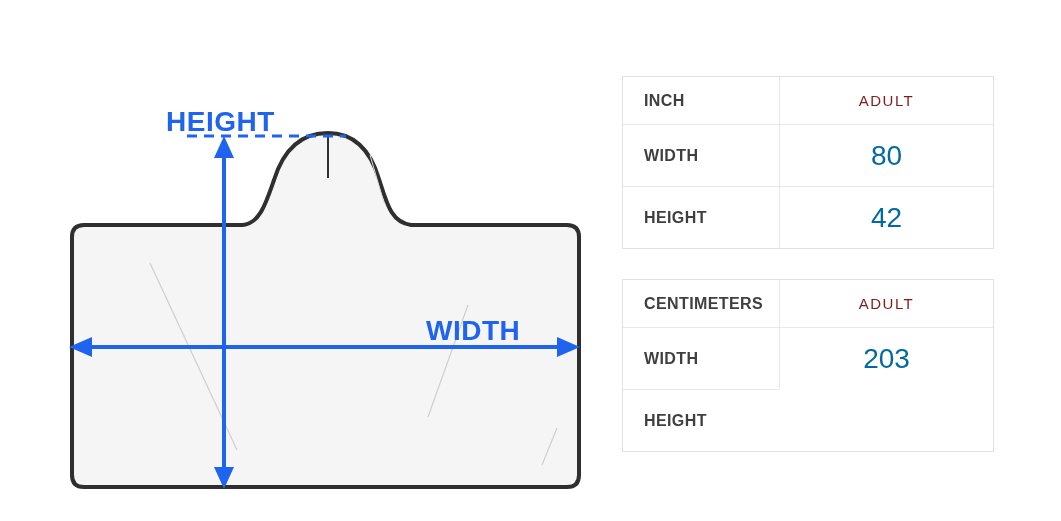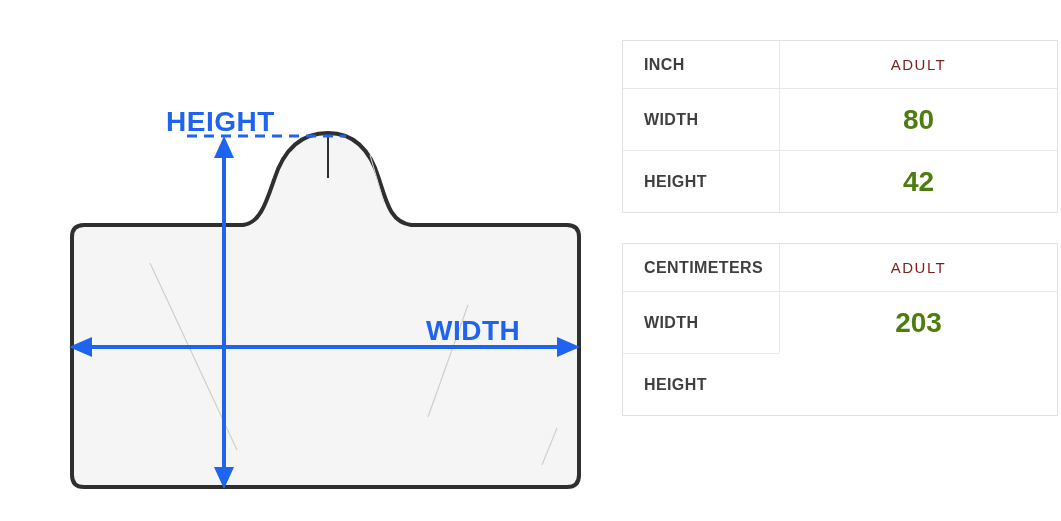--- a/index.html
+++ b/index.html
@@ -25,27 +25,28 @@
   .dim-label {
     font-family: "Liberation Sans", sans-serif;
     font-weight: 700;
     font-size: 28px;
     fill: #1e64ee;
     letter-spacing: 0.5px;
   }
   .size-table {
     position: absolute;
     left: 622px;
-    width: 436px;
+    width: 372px;
     box-sizing: border-box;
     display: grid;
     grid-template-columns: 156px 1fr;
     grid-template-rows: 47px 62px 62px;
     border: 1px solid #e1e1e1;
     background: #ffffff;
+    margin-top: 36px;
   }
   .size-table.t-inch { top: 40px; }
   .size-table.t-cm   { top: 243px; }
   .size-table > div {
     display: flex;
     align-items: center;
     box-sizing: border-box;
   }
   .c-unit, .c-label {
     padding-left: 21px;
@@ -56,22 +57,22 @@
   }
   .c-size {
     justify-content: center;
     font-size: 15px;
     color: #7f1d1d;
     letter-spacing: 1.5px;
   }
   .c-value {
     justify-content: center;
     font-size: 28px;
-    font-weight: 700;
-    color: #4d7c0f;
+    font-weight: 400;
+    color: #0369a1;
   }
   .col2 { border-left: 1px solid #e8e8e8; }
   .row-line { border-top: 1px solid #e8e8e8; }
 </style>
 </head>
 <body>
 
 <div class="stage">
 
   <div class="diagram-wrap">

